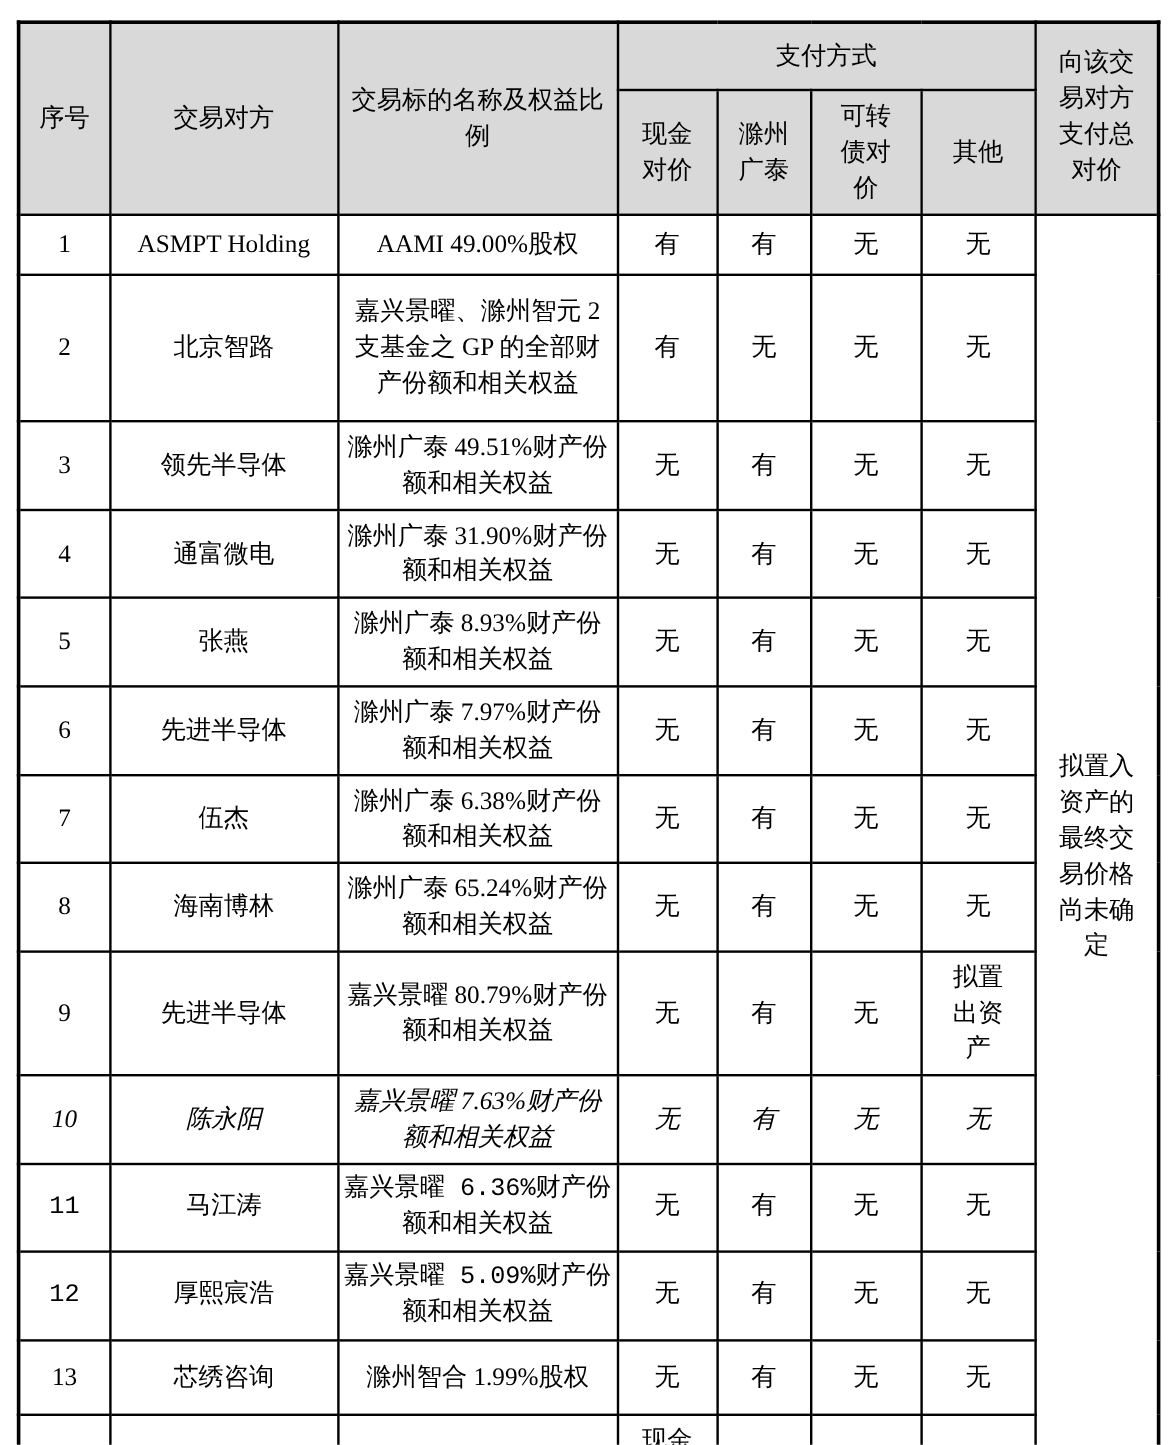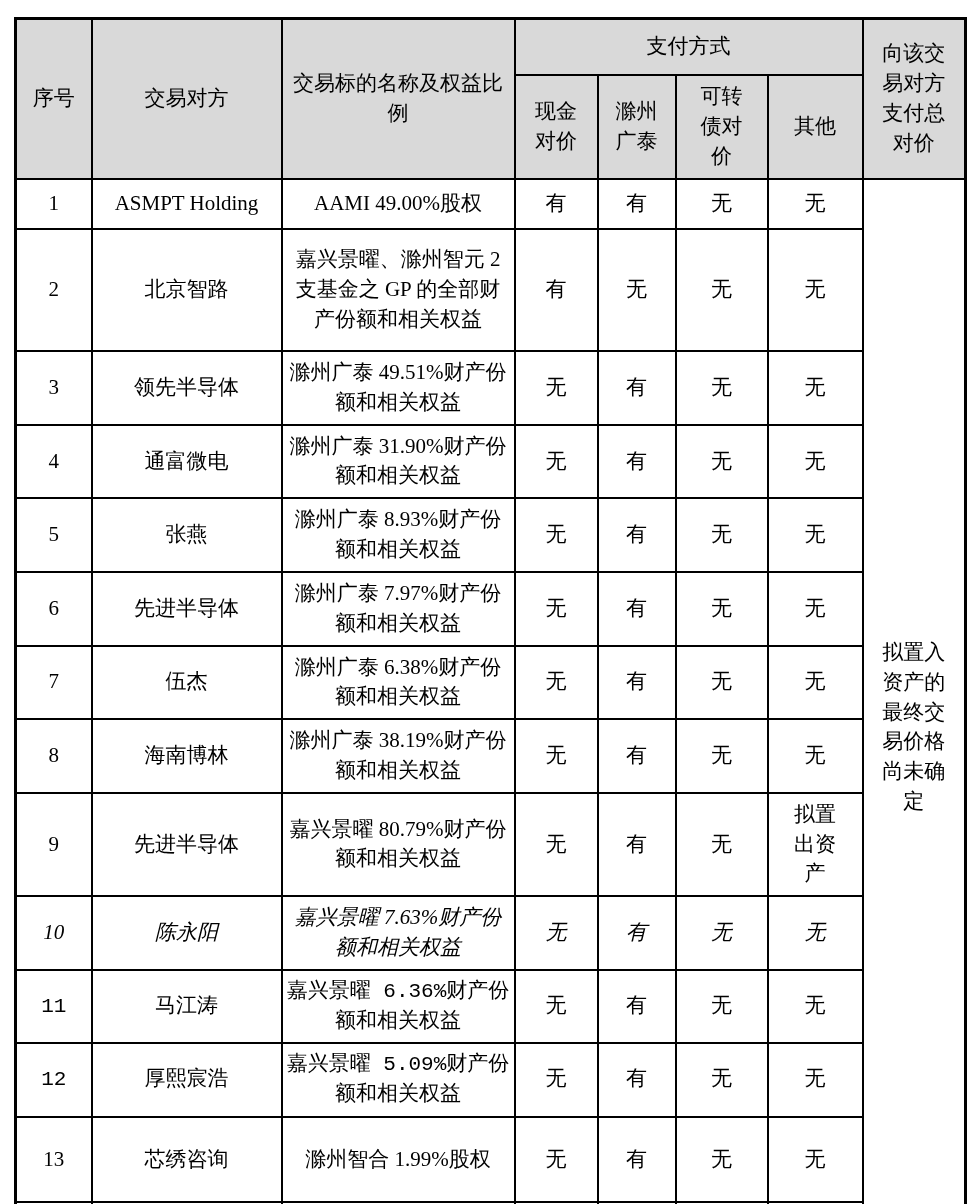--- a/index.html
+++ b/index.html
@@ -30,21 +30,21 @@
     line-height: 1.42;
     font-weight: normal;
     overflow: hidden;
   }
   thead th {
     background: #d9d9d9;
   }
   thead tr.group-row th { height: 42px; margin-top: 10px; }
   thead tr.sub-row th { height: 90px; }
   .nw2 { display: inline-block; max-width: 2.15em; }
-  .nw3 { display: inline-block; max-width: 3.25em; }
+  .nw3 { display: inline-block; max-width: 3.25em; font-family: Liberation Mono, monospace; }
   .merged-note { background: #ffffff; }
 </style>
 </head>
 <body>
 
 <table class="doc-table">
   <colgroup>
     <col style="width:76px">
     <col style="width:190px">
     <col style="width:233px">
@@ -130,21 +130,21 @@
         <td>伍杰</td>
         <td>滁州广泰 6.38%财产份额和相关权益</td>
         <td><span class="nw2">无</span></td>
         <td><span class="nw2">有</span></td>
         <td><span class="nw2">无</span></td>
         <td><span class="nw2">无</span></td>
       </tr>
       <tr style="height: 66px;">
         <td>8</td>
         <td>海南博林</td>
-        <td>滁州广泰 38.19%财产份额和相关权益</td>
+        <td>滁州广泰 65.24%财产份额和相关权益</td>
         <td><span class="nw2">无</span></td>
         <td><span class="nw2">有</span></td>
         <td><span class="nw2">无</span></td>
         <td><span class="nw2">无</span></td>
       </tr>
       <tr style="height: 88px;">
         <td>9</td>
         <td>先进半导体</td>
         <td>嘉兴景曜 80.79%财产份额和相关权益</td>
         <td><span class="nw2">无</span></td>
@@ -172,21 +172,21 @@
       </tr>
       <tr style="height: 66px; font-family: Liberation Mono, monospace;">
         <td>12</td>
         <td>厚熙宸浩</td>
         <td>嘉兴景曜 5.09%财产份额和相关权益</td>
         <td><span class="nw2">无</span></td>
         <td><span class="nw2">有</span></td>
         <td><span class="nw2">无</span></td>
         <td><span class="nw2">无</span></td>
       </tr>
-      <tr style="height: 85px;">
+      <tr style="height: 62px;">
         <td>13</td>
         <td>芯绣咨询</td>
         <td>滁州智合 1.99%股权</td>
         <td><span class="nw2">无</span></td>
         <td><span class="nw2">有</span></td>
         <td><span class="nw2">无</span></td>
         <td><span class="nw2">无</span></td>
       </tr>
       <tr style="height: 66px;">
         <td>14</td>

